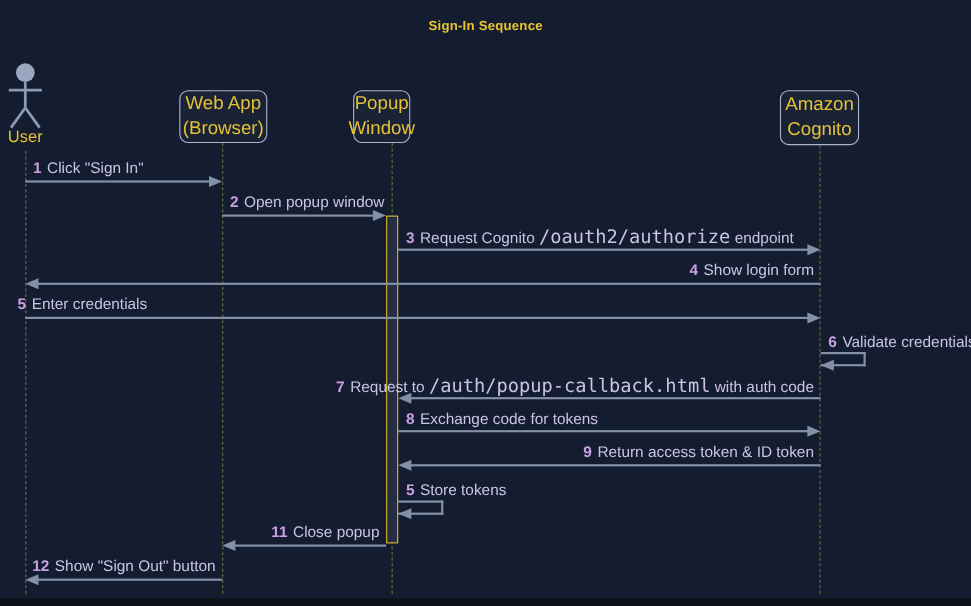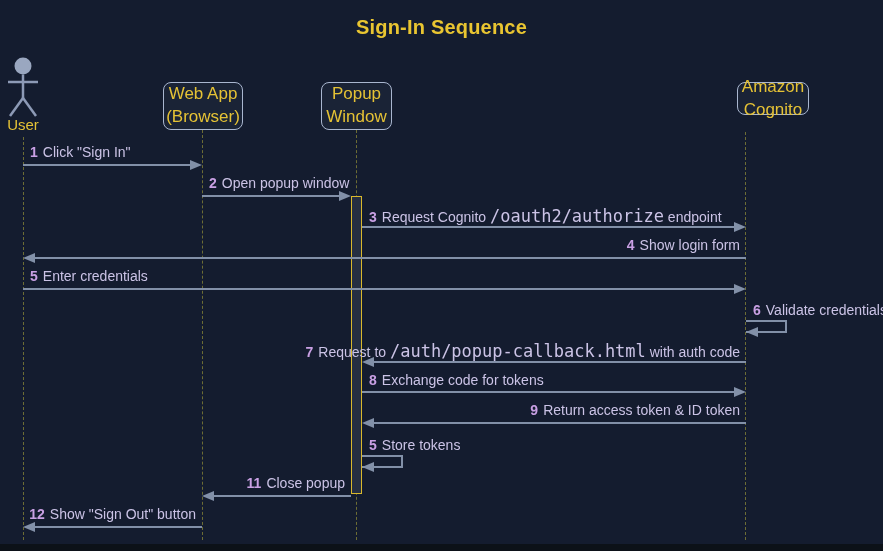--- a/index.html
+++ b/index.html
@@ -4,32 +4,32 @@
 <style>
   html,body{margin:0;padding:0;background:#0c1016;}
   #stage{
     position:relative;width:883px;height:551px;overflow:hidden;
     background:#141c2f;
     font-family:"Liberation Sans",sans-serif;
   }
   #bottom-strip{position:absolute;left:0;bottom:0;width:883px;height:7px;background:#0c1118;}
   #diagram-title{
     position:absolute;top:16px;left:0;width:883px;text-align:center;
-    color:#e9c531;font-size:20px;font-weight:bold;letter-spacing:.2px;
+    color:#e9c531;font-size:12px;font-weight:bold;letter-spacing:.2px;
   }
   .participant-box{
     position:absolute;box-sizing:border-box;
     background:#1a2336;border:1px solid #a9b6cf;border-radius:8px;
     color:#e5c235;font-size:17px;line-height:1.35;text-align:center;
     white-space:pre-line;display:flex;align-items:center;justify-content:center;
     padding:4px 8px;
   }
   #box-webapp{left:163px;top:82px;width:80px;height:48px;}
-  #box-popup{left:321px;top:82px;width:71px;height:48px;}
-  #box-cognito{left:737px;top:82px;width:72px;height:33px;}
+  #box-popup{left:321px;top:82px;width:52px;height:48px;}
+  #box-cognito{left:709px;top:82px;width:72px;height:50px;}
   #actor-user-figure{position:absolute;left:1px;top:52px;}
   #actor-user-label{
     position:absolute;left:0px;top:116px;width:46px;text-align:center;
     color:#e5c235;font-size:15px;
   }
   .lifeline{position:absolute;width:0;border-left:1px dashed #6d6d35;}
   #lifeline-user{left:23px;top:137px;height:403px;}
   #lifeline-webapp{left:202px;top:130px;height:410px;}
   #lifeline-popup{left:356px;top:130px;height:410px;}
   #lifeline-cognito{left:745px;top:132px;height:408px;}
@@ -87,21 +87,21 @@
       <div class="msg-head right" style="left: 190px; top: 160px;"></div>
       <div class="msg-label" style="left: 209px; top: 175px;"><span class="num">2</span><span>Open popup window</span></div>
       <div class="msg-line" style="left: 202px; width: 139px; top: 195px;"></div>
       <div class="msg-head right" style="left: 339px; top: 191px;"></div>
       <div class="msg-label" style="left: 369px; top: 206px;"><span class="num">3</span><span>Request Cognito </span><span class="mono">/oauth2/authorize</span><span> endpoint</span></div>
       <div class="msg-line" style="left: 362px; width: 374px; top: 226px;"></div>
       <div class="msg-head right" style="left: 734px; top: 222px;"></div>
       <div class="msg-label" style="right: 143px; top: 237px;"><span class="num">4</span><span>Show login form</span></div>
       <div class="msg-line" style="left: 33px; width: 713px; top: 257px;"></div>
       <div class="msg-head left" style="left: 23px; top: 253px;"></div>
-      <div class="msg-label" style="left: 30px; top: 268px; text-align: center;"><span class="num">5</span><span>Enter credentials</span></div>
+      <div class="msg-label" style="left: 16px; top: 268px; text-align: center;"><span class="num">5</span><span>Enter credentials</span></div>
       <div class="msg-line" style="left: 23px; width: 713px; top: 288px;"></div>
       <div class="msg-head right" style="left: 734px; top: 284px;"></div>
       <div class="msg-label" style="left: 753px; top: 302px;"><span class="num">6</span><span>Validate credentials</span></div>
       <div class="self-loop" style="left: 746px; top: 320px;"></div>
       <div class="msg-head left" style="left: 746px; top: 327px;"></div>
       <div class="msg-label" style="right: 143px; top: 341px;"><span class="num">7</span><span>Request to </span><span class="mono">/auth/popup-callback.html</span><span> with auth code</span></div>
       <div class="msg-line" style="left: 372px; width: 374px; top: 361px;"></div>
       <div class="msg-head left" style="left: 362px; top: 357px;"></div>
       <div class="msg-label" style="left: 369px; top: 372px;"><span class="num">8</span><span>Exchange code for tokens</span></div>
       <div class="msg-line" style="left: 362px; width: 374px; top: 391px;"></div>

